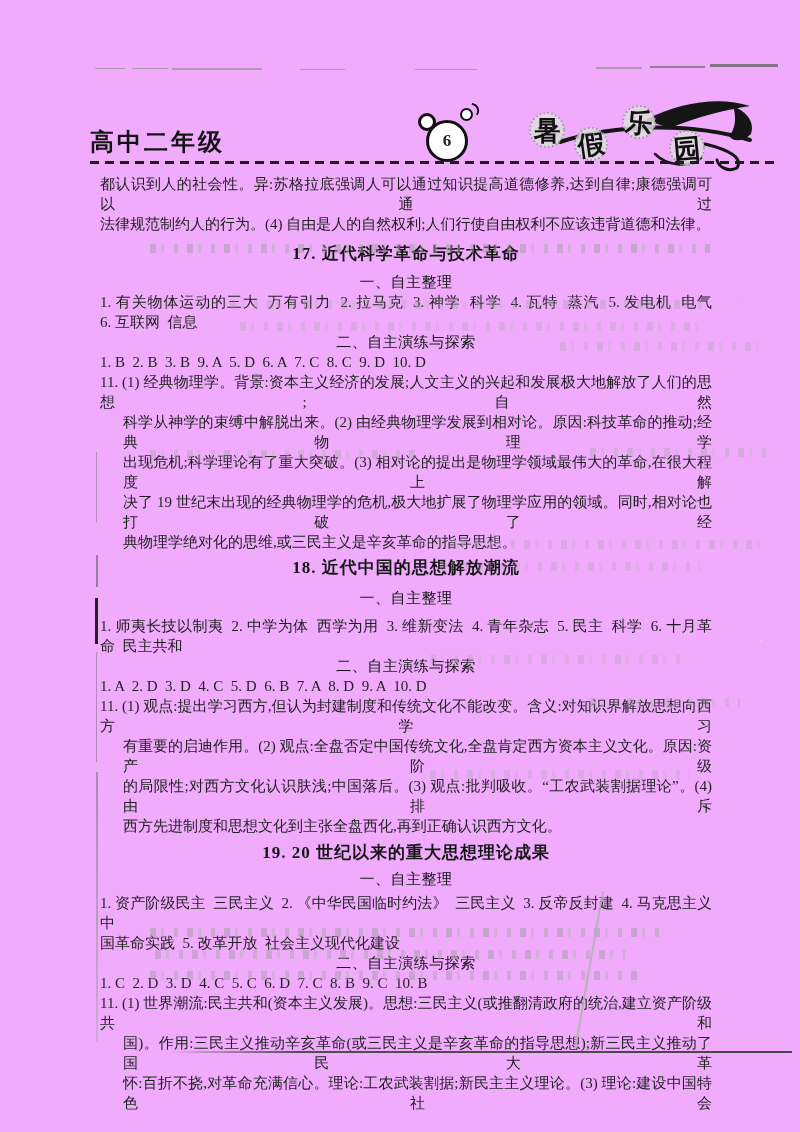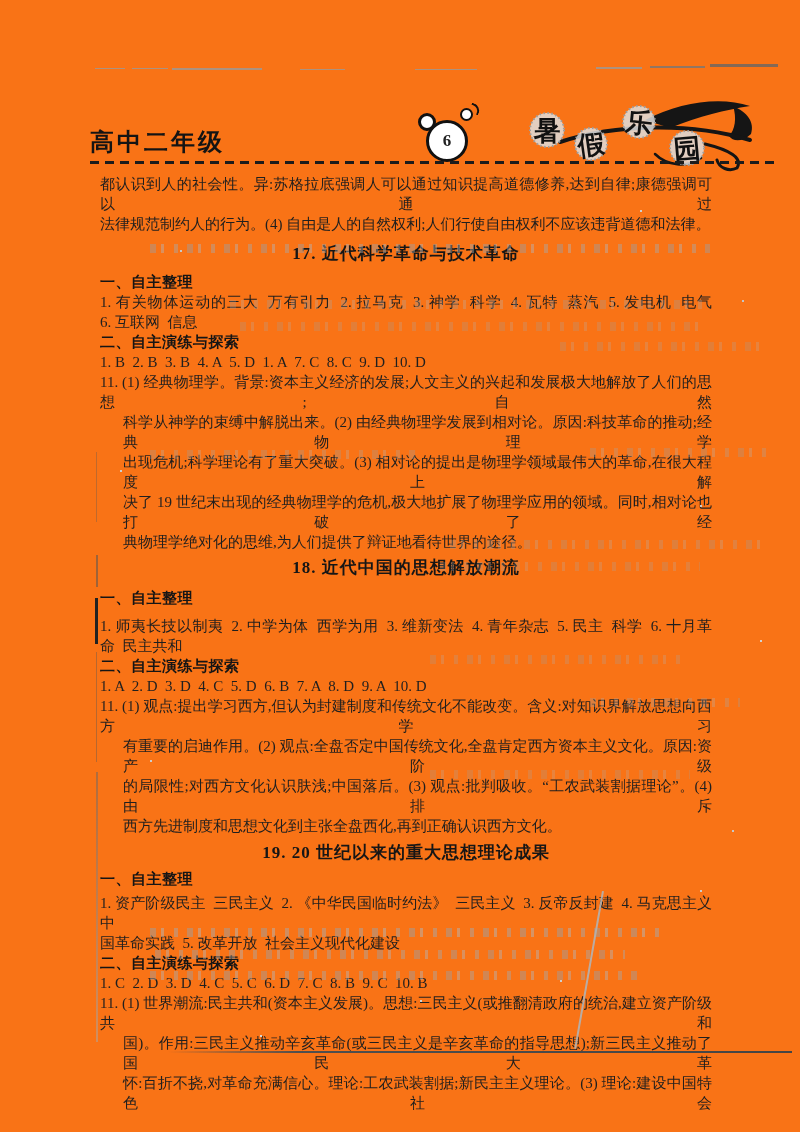--- a/index.html
+++ b/index.html
@@ -1,18 +1,18 @@
 <!DOCTYPE html>
 <html><head>
 <meta charset="utf-8">
 <style>
   html,body{margin:0;padding:0;background:#e8e8e8;}
   #page{
     position:relative;width:800px;height:1132px;margin:0 auto;
-    background:#f97316;overflow:hidden;
+    background:#f0abfc;overflow:hidden;
     font-family:"Liberation Serif","DejaVu Serif",serif;
     color:#1f1f1f;
   }
   
   .grade{
     position:absolute;left:90px;top:126px;
     font-size:24px;font-weight:bold;letter-spacing:3px;color:#141414;
     font-family:"Liberation Sans","DejaVu Sans",sans-serif;
   }
   .dashrule{
@@ -32,21 +32,21 @@
   
   .content{position:absolute;left:100px;top:174px;width:612px;font-size:15px;line-height:20px;}
   .line{white-space:pre-wrap;text-align:justify;}
   .fill{text-align-last:justify;}
   .hang{padding-left:23px;}
   .sec-title{
     font-size:17px;line-height:24px;font-weight:bold;text-align:center;color:#161616;
     letter-spacing:1px;
     font-family:Liberation Serif, serif;
   }
-  .hdg{font-weight:bold;color:#151515;line-height:20px;letter-spacing:0.5px;}
+  .hdg{font-weight:normal;color:#151515;line-height:20px;letter-spacing:0.5px;text-align:center;}
   
   .artifact-line{position:absolute;height:1px;background:#9a9a9a;opacity:.8;}
   .bleed{
     position:absolute;height:9px;opacity:.35;filter:blur(.7px);
     background:repeating-linear-gradient(90deg,#9f9f9f 0 6px,transparent 6px 11px,#b5b5b5 11px 14px,transparent 14px 24px,#a8a8a8 24px 28px,transparent 28px 37px);
   }
   .edge-seg{position:absolute;background:#555;}
   .bottom-rule{
     position:absolute;left:168px;top:1051px;width:624px;height:2px;filter:blur(.3px);
     background:linear-gradient(90deg,rgba(80,80,80,0) 0,rgba(80,80,80,.55) 70px,#4f4f4f 130px,#454545 100%);
@@ -113,26 +113,26 @@
 
     <div class="line fill">都认识到人的社会性。异:苏格拉底强调人可以通过知识提高道德修养,达到自律;康德强调可以通过</div>
     <div class="line">法律规范制约人的行为。(4) 自由是人的自然权利;人们行使自由权利不应该违背道德和法律。</div>
 
     <div class="sec-title" style="margin-top:8px;">17. 近代科学革命与技术革命</div>
     <div style="height:6px;"></div>
     <div class="hdg">一、自主整理</div>
     <div class="line fill">1. 有关物体运动的三大  万有引力  2. 拉马克  3. 神学  科学  4. 瓦特  蒸汽  5. 发电机  电气</div>
     <div class="line">6. 互联网  信息</div>
     <div class="hdg">二、自主演练与探索</div>
-    <div class="line">1. B  2. B  3. B  4. A  5. D  1. A  7. C  8. C  9. D  10. D</div>
+    <div class="line">1. B  2. B  3. B  9. A  5. D  6. A  7. C  8. C  9. D  10. D</div>
     <div class="line fill">11. (1) 经典物理学。背景:资本主义经济的发展;人文主义的兴起和发展极大地解放了人们的思想;自然</div>
     <div class="line fill hang">科学从神学的束缚中解脱出来。(2) 由经典物理学发展到相对论。原因:科技革命的推动;经典物理学</div>
     <div class="line fill hang">出现危机;科学理论有了重大突破。(3) 相对论的提出是物理学领域最伟大的革命,在很大程度上解</div>
     <div class="line fill hang">决了 19 世纪末出现的经典物理学的危机,极大地扩展了物理学应用的领域。同时,相对论也打破了经</div>
-    <div class="line hang">典物理学绝对化的思维,为人们提供了辩证地看待世界的途径。</div>
+    <div class="line hang">典物理学绝对化的思维,或三民主义是辛亥革命的指导思想。</div>
 
     <div class="sec-title" style="margin-top:4px;">18. 近代中国的思想解放潮流</div>
     <div class="hdg" style="margin-top:8px;">一、自主整理</div>
     <div class="line fill" style="margin-top:8px;">1. 师夷长技以制夷  2. 中学为体  西学为用  3. 维新变法  4. 青年杂志  5. 民主  科学  6. 十月革</div>
     <div class="line">命  民主共和</div>
     <div class="hdg">二、自主演练与探索</div>
     <div class="line">1. A  2. D  3. D  4. C  5. D  6. B  7. A  8. D  9. A  10. D</div>
     <div class="line fill">11. (1) 观点:提出学习西方,但认为封建制度和传统文化不能改变。含义:对知识界解放思想向西方学习</div>
     <div class="line fill hang">有重要的启迪作用。(2) 观点:全盘否定中国传统文化,全盘肯定西方资本主义文化。原因:资产阶级</div>
     <div class="line fill hang">的局限性;对西方文化认识肤浅;中国落后。(3) 观点:批判吸收。“工农武装割据理论”。(4) 由排斥</div>

